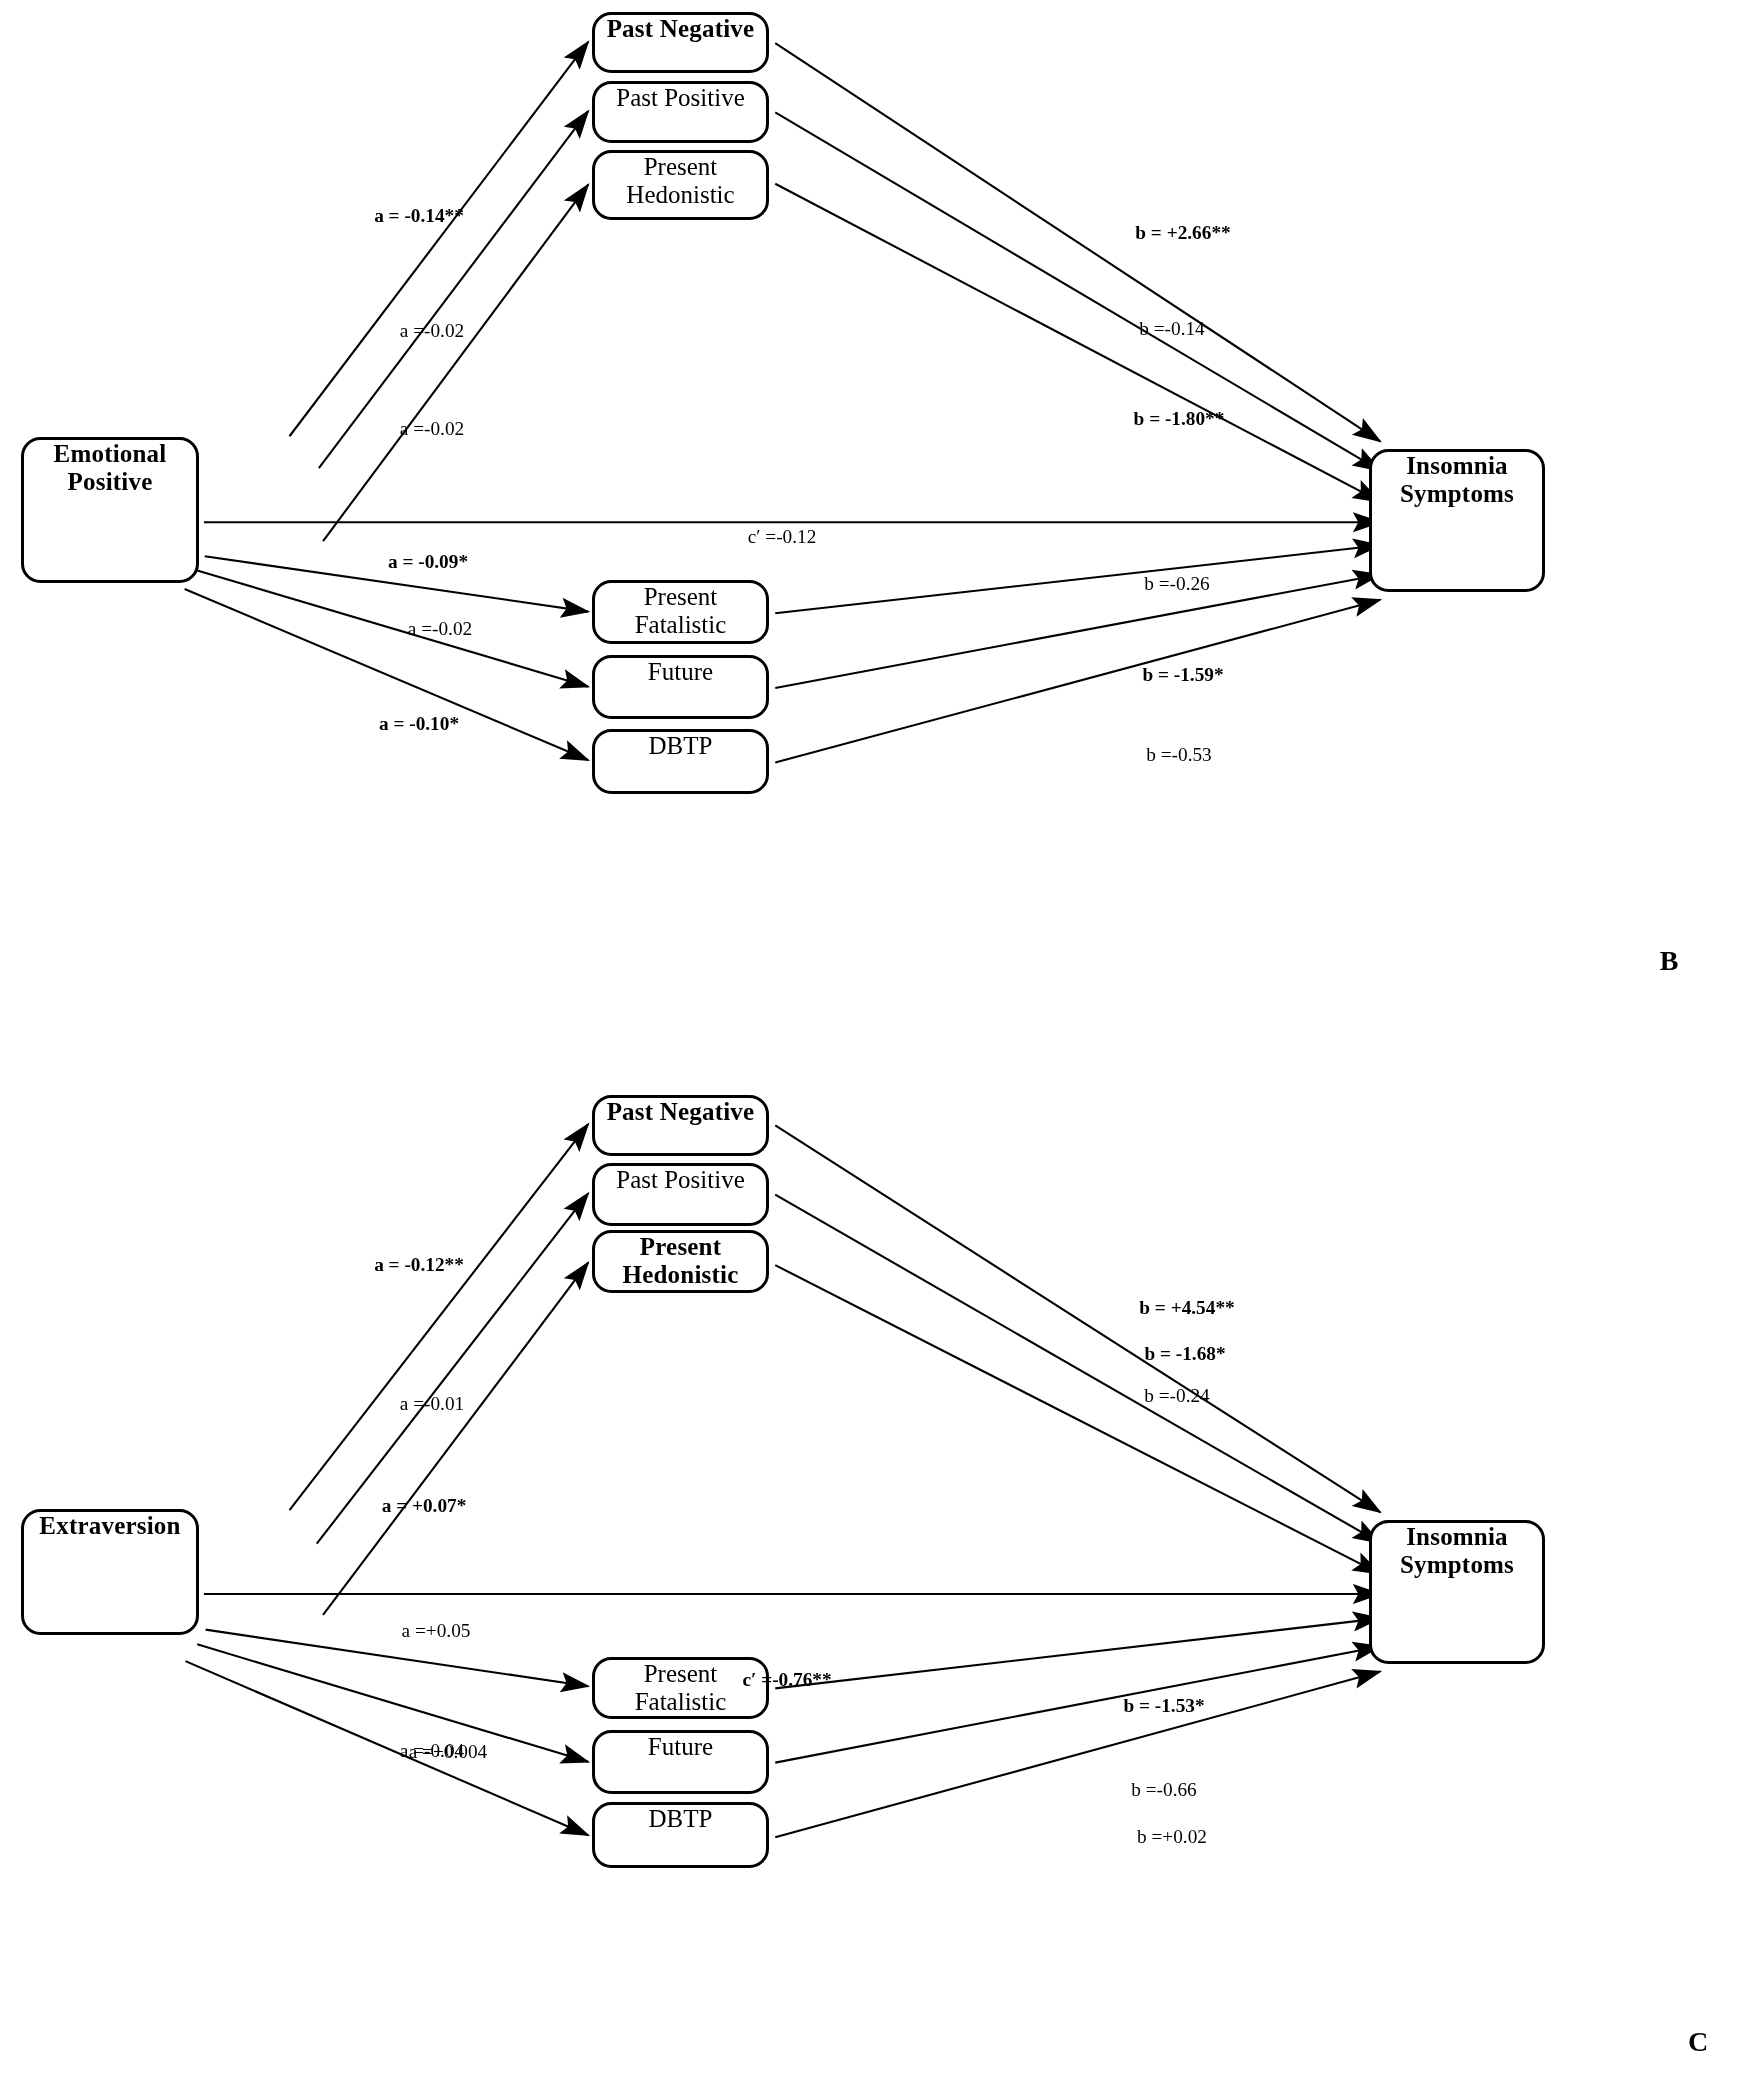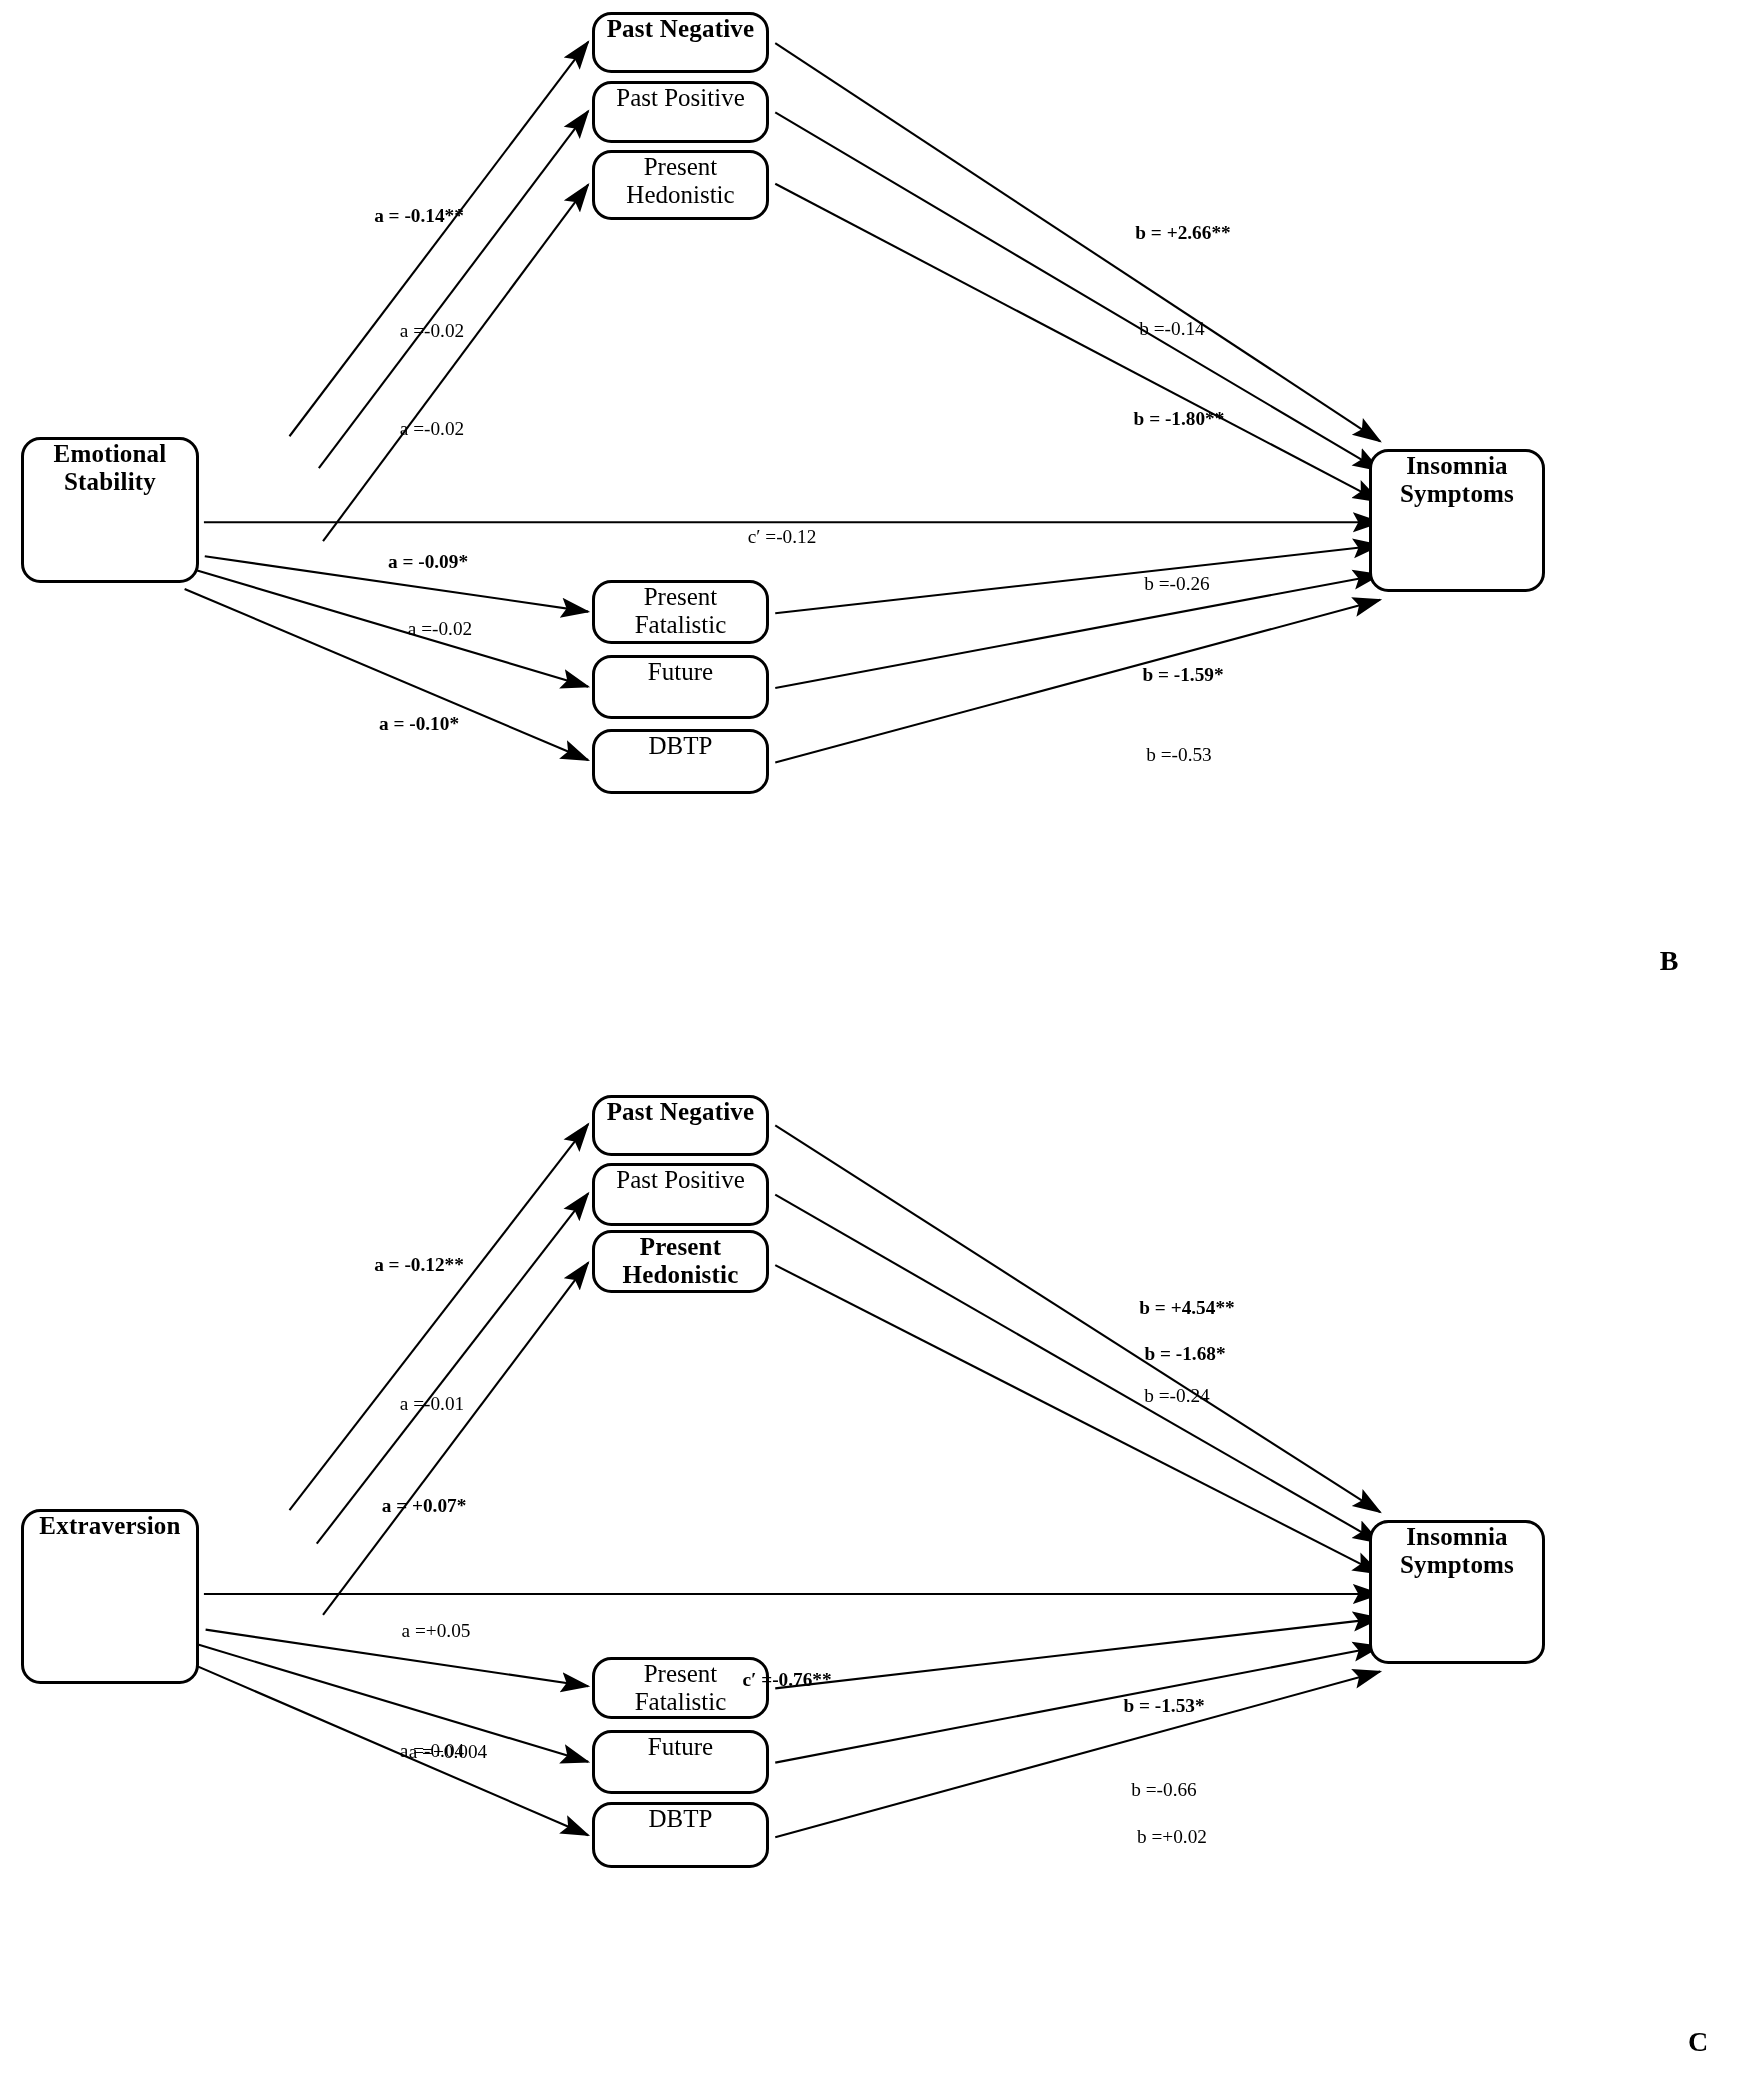--- a/index.html
+++ b/index.html
@@ -78,21 +78,21 @@
     </g>
 
     <g stroke="#000" stroke-width="5" fill="none" marker-end="url(#ah)">
       <path d="M 486,3800 L 3290,3800"></path>
     </g>
   </svg>
 
   <div class="node two bold" style="left:21px;top:437px;width:178px;height:146px;">
     <div>
       <span class="lbl">Emotional</span><br>
-      <span class="lbl">Stability</span>
+      <span class="lbl">Positive</span>
     </div>
   </div>
 
   <div class="node bold" style="left:592px;top:11.7px;width:177px;height:61px;">
     <span class="lbl">Past Negative</span>
   </div>
   <div class="node" style="left:592px;top:81px;width:177px;height:62px;">
     <span class="lbl">Past Positive</span>
   </div>
   <div class="node" style="left:592px;top:150px;width:177px;height:70px;">
@@ -126,21 +126,21 @@
   <div class="edge-label" style="left:1172px;top:329px;">b =-0.14</div>
   <div class="edge-label bold" style="left:1179px;top:419px;">b = -1.80**</div>
   <div class="edge-label" style="left:1177px;top:584px;">b =-0.26</div>
   <div class="edge-label bold" style="left:1183px;top:675px;">b = -1.59*</div>
   <div class="edge-label" style="left:1179px;top:755px;">b =-0.53</div>
 
   <div class="edge-label" style="left:782px;top:537px;">c′ =-0.12</div>
 
   <div class="panel-letter" style="left:1669px;top:961px;">B</div>
 
-  <div class="node bold" style="left:21px;top:1509px;width:178px;height:175px;">
+  <div class="node bold" style="left:21px;top:1509px;width:178px;height:126px;">
     <span class="lbl">Extraversion</span>
   </div>
 
   <div class="node bold" style="left:592px;top:1095px;width:177px;height:61px;">
     <span class="lbl">Past Negative</span>
   </div>
   <div class="node" style="left:592px;top:1163px;width:177px;height:63px;">
     <span class="lbl">Past Positive</span>
   </div>
   <div class="node bold" style="left:592px;top:1230px;width:177px;height:63px;">

